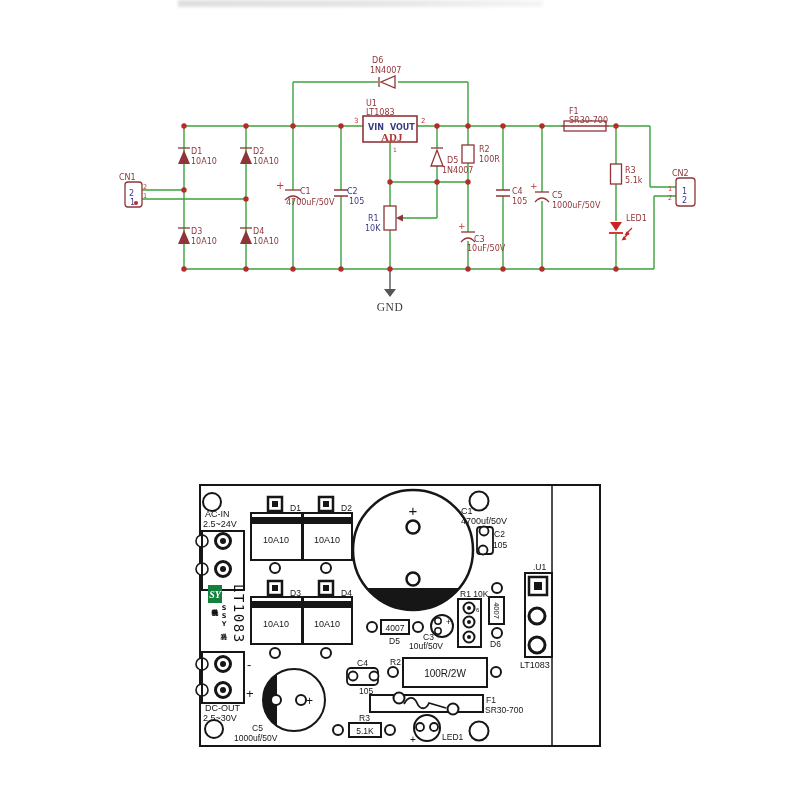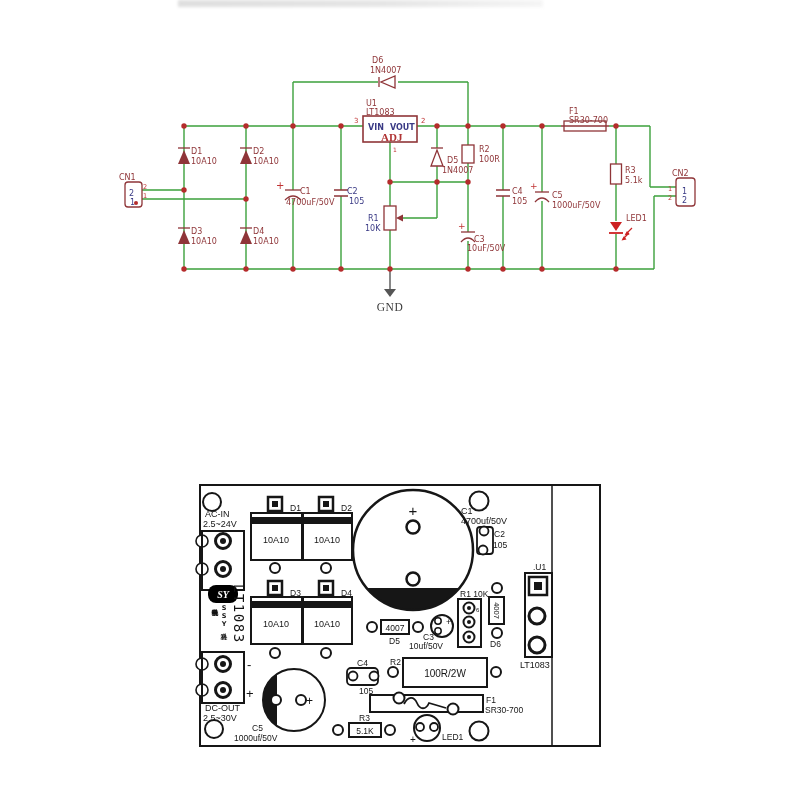--- a/index.html
+++ b/index.html
@@ -27,23 +27,23 @@
   .tred{fill:#c03434}
   .tadj{font-family:"Liberation Serif",serif;font-size:11px;font-weight:bold;fill:#b03434}
   .tgnd{font-family:"Liberation Serif",serif;font-size:11.5px;fill:#3a3a3a;letter-spacing:.5px}
   .tp{font-family:"Liberation Sans",sans-serif;font-size:9px;fill:#151515}
   .tp85{font-family:"Liberation Sans",sans-serif;font-size:8.5px;fill:#151515}
   .tp10{font-family:"Liberation Sans",sans-serif;font-size:10px;fill:#151515}
   .tpbig{font-family:"Liberation Sans",sans-serif;font-size:13px;fill:#151515}
   
   .topstrip{position:absolute;left:178px;top:0;width:365px;height:7px;opacity:.5;
     background:linear-gradient(90deg,#bfbfbf 0%,#cccccc 55%,#ececec 100%);filter:blur(1.5px);}
-  .logo-sq{position:absolute;left:208px;top:585px;width:30px;height:18px;background:#000000;
+  .logo-sq{position:absolute;left:208px;top:585px;width:14px;height:18px;background:#15803d;
     color:#fff;font:italic bold 10px "Liberation Serif",serif;display:flex;align-items:center;
-    justify-content:center;border-radius:8px;}
+    justify-content:center;border-radius:0;}
   .vcol{position:absolute;top:604px;height:48px;width:10px;writing-mode:vertical-rl;
     text-orientation:upright;font-size:6.5px;font-weight:bold;color:#111;line-height:9px;
     font-family:"DejaVu Sans",sans-serif;}
   .vcol-r{left:218px}
   .vcol-l{left:209px}
   .chipvert{position:absolute;left:247px;top:584px;width:70px;height:16px;
     transform:rotate(90deg);transform-origin:0 0;font-family:"DejaVu Sans Mono",monospace;
     font-size:14px;letter-spacing:1.5px;color:#111;}
 </style>
 </head>

